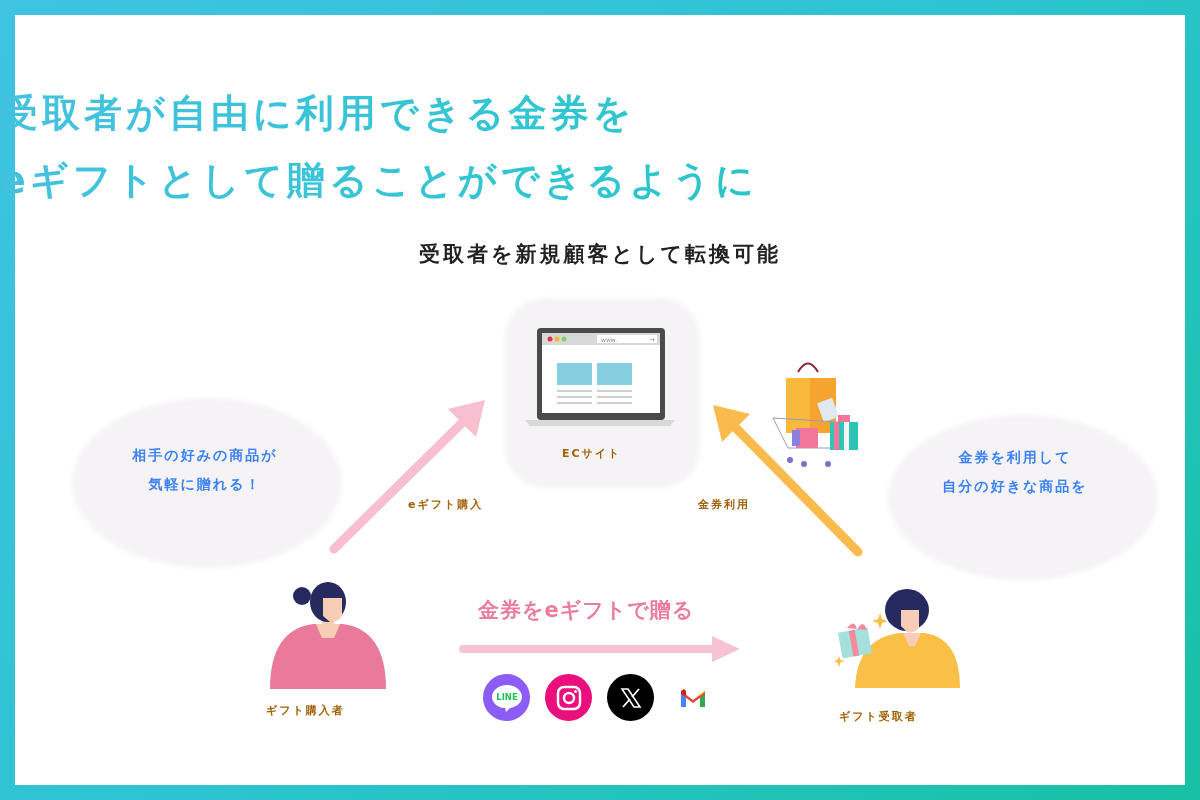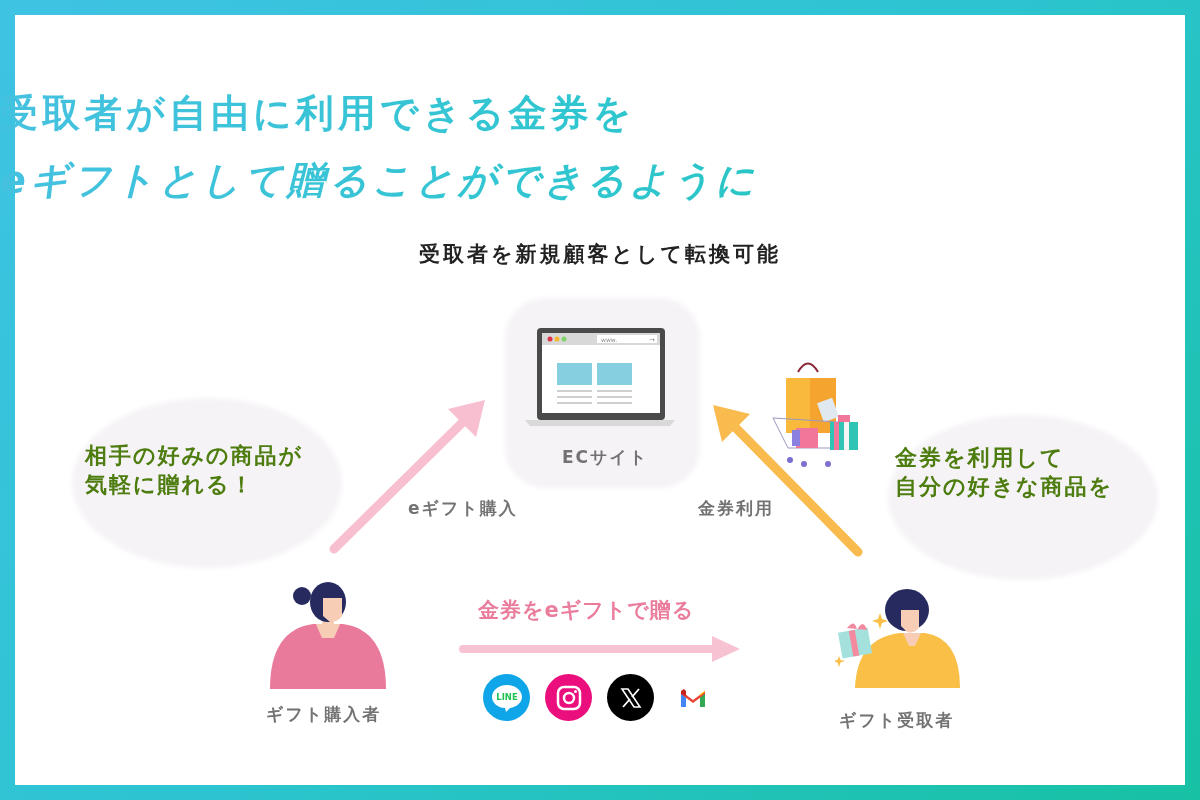--- a/index.html
+++ b/index.html
@@ -13,35 +13,35 @@
     position: absolute; left: 15px; top: 15px; width: 1170px; height: 770px;
     background: #ffffff;
   }
   .headline {
     position: absolute; left: 0; width: 1200px; 
     font-weight: bold; font-size: 38px; letter-spacing: 4px;
     background: linear-gradient(90deg, #45c1e0 0%, #2fc6cf 50%, #1dc3a9 100%);
     -webkit-background-clip: text; background-clip: text; color: transparent;
   }
   .h1 { top: 88px; }
-  .h2 { top: 155px; font-style: italic; }
+  .h2 { top: 155px; }
   .subhead {
     position: absolute; top: 240px; left: 0; width: 1200px; text-align: center;
     font-size: 21px; font-weight: bold; color: #222; letter-spacing: 3px;
   }
   .blob {
     position: absolute; background: #f6f3f6; border-radius: 50%;
     filter: blur(2px);
   }
   .bubble-text {
-    position: absolute; font-size: 22px; font-weight: bold;
-    color: #4d7c0f; line-height: 29px; letter-spacing: 2px;
+    position: absolute; text-align: center; font-size: 14px; font-weight: bold;
+    color: #3b82f6; line-height: 29px; letter-spacing: 2px;
   }
   .label {
-    position: absolute; font-size: 17px; font-weight: bold; color: #737373;
+    position: absolute; font-size: 11px; font-weight: bold; color: #a16207;
     letter-spacing: 2px; white-space: nowrap;
   }
   .send-label {
     position: absolute; top: 596px; left: 478px; font-size: 21px; font-weight: bold;
     color: #ea7d9c; letter-spacing: 1px;
   }
   .abs { position: absolute; }
   .sns { position: absolute; top: 674px; width: 47px; height: 47px; border-radius: 50%;
          display: flex; align-items: center; justify-content: center; }
 </style>
@@ -140,21 +140,21 @@
   <ellipse cx="72" cy="22" rx="22" ry="21" fill="#262a5e"></ellipse>
   <path d="M66 22 L84 22 L84 40 Q78 46 72 44 L66 38 Z" fill="#f7cdb6"></path>
   <rect x="5" y="42" width="30" height="26" fill="#a4e0dc" transform="rotate(-10 20 55)"></rect>
   <rect x="16" y="42" width="6" height="26" fill="#f48aa0" transform="rotate(-10 20 55)"></rect>
   <path d="M12 40 Q20 30 22 42 Q28 30 32 42" fill="#f48aa0"></path>
   <path d="M45 25 L47 31 L53 33 L47 35 L45 41 L43 35 L37 33 L43 31 Z" fill="#f9bf47"></path>
   <path d="M4 68 L5.5 72 L10 73 L5.5 74.5 L4 79 L2.5 74.5 L-2 73 L2.5 72 Z" fill="#f9bf47"></path>
 </svg>
 <div class="label" style="left:839px;top:709px;">ギフト受取者</div>
 
-<div class="sns" style="left:483px;background:#0ea5e9;">
+<div class="sns" style="left:483px;background:#8b5cf6;">
   <svg width="34" height="30" viewBox="0 0 34 30">
       <path d="M17 2 C8 2 2 8 2 14 C2 20 8 25 15 25 L16 29 L20 25 C27 24 32 19 32 14 C32 8 26 2 17 2 Z" fill="#ffffff"></path>
   <text x="17" y="17" text-anchor="middle" font-size="8.5" font-weight="bold" fill="#22c153" font-family="DejaVu Sans, sans-serif">LINE</text>
     </svg>
 </div>
 <div class="sns" style="left:545px;background:#ea0f7d;">
   <svg width="26" height="26" viewBox="0 0 26 26">
       <rect x="2" y="2" width="22" height="22" rx="6" fill="none" stroke="#fff" stroke-width="2.5"></rect>
       <circle cx="13" cy="13" r="5" fill="none" stroke="#fff" stroke-width="2.5"></circle>
       <circle cx="19.5" cy="6.5" r="1.5" fill="#fff"></circle>

